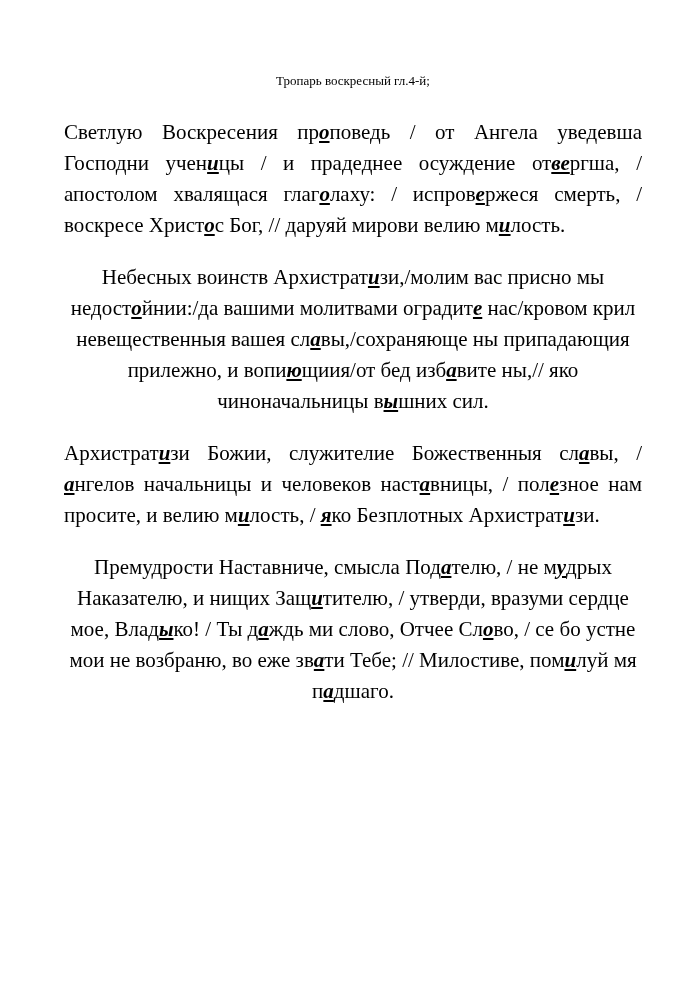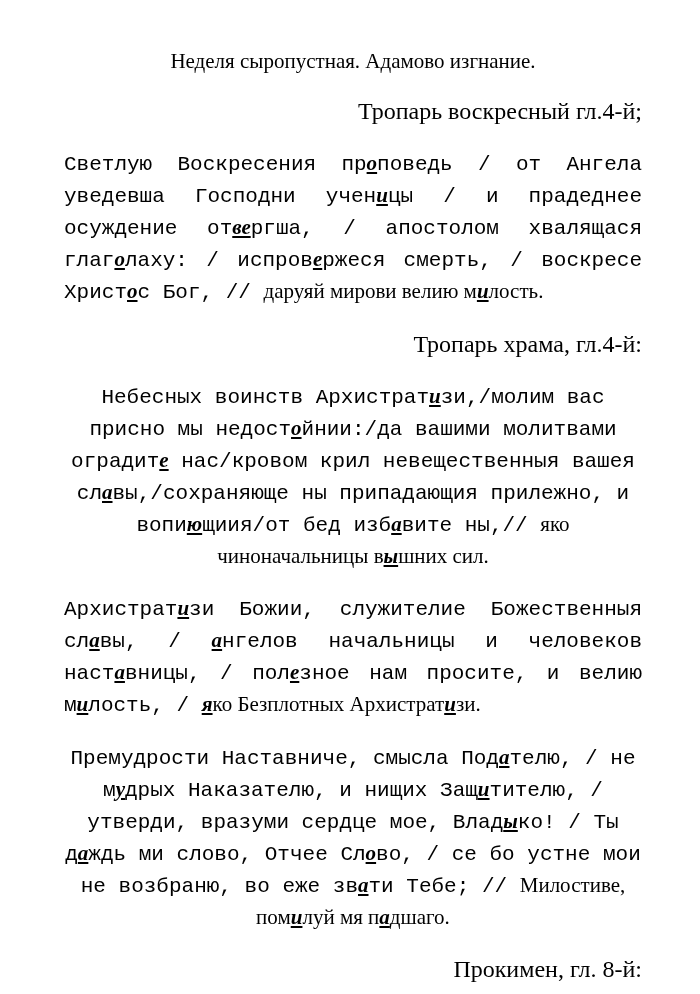--- a/index.html
+++ b/index.html
@@ -20,80 +20,73 @@
   .title-block {
     margin-bottom: 19px;
   }
   .title-line {
     text-align: center;
     font-size: 21px;
     line-height: 31px;
     white-space: nowrap;
   }
   .section-heading {
-    text-align: right;
-    font-size: 24px;
+    text-align: center;
+    font-size: 13px;
     line-height: 31px;
     margin: 8px 0 8px 0;
   }
   .para {
     font-size: 21px;
     line-height: 31px;
     text-align: center;
   }
   .para.justify {
     text-align: justify;
     text-align-last: left;
   }
   .gap-lg {
     margin-top: 13px;
   }
   .seg-normal {
     font-weight: normal;
     font-style: normal;
-    font-family: Liberation Mono, monospace;
   }
   .seg-accent {
     font-weight: bold;
     font-style: italic;
     text-decoration: underline;
   }
   .seg-underline {
   }
   .seg-accent-underline {
     font-weight: bold;
     font-style: italic;
     text-decoration: underline;
   }
 </style>
 </head>
 <body>
 
 <div class="page">
 
   <div class="title-block">
-    <div class="title-line">Неделя сыропустная. Адамово изгнание.</div>
   </div>
 
   <div>
     <div class="section-heading">Тропарь воскресный гл.4-й;</div>
     <p class="para justify"><span class="seg-normal">Светлую Воскресения пр</span><span class="seg-accent">о</span><span class="seg-normal">поведь / от Ангела уведевша Господни учен</span><span class="seg-accent">и</span><span class="seg-normal">цы / и прадеднее осуждение от</span><span class="seg-accent">ве</span><span class="seg-normal">ргша, / апостолом хвалящася глаг</span><span class="seg-accent">о</span><span class="seg-normal">лаху: / испров</span><span class="seg-accent">е</span><span class="seg-normal">ржеся смерть, / воскресе Христ</span><span class="seg-accent">о</span><span class="seg-normal">с Бог, // </span><span class="seg-underline">даруяй мирови велию м</span><span class="seg-accent-underline">и</span><span class="seg-underline">лость.</span></p>
   </div>
 
   <div>
-    <div class="section-heading">Тропарь храма, гл.4-й:</div>
     <p class="para"><span class="seg-normal">Небесных воинств Архистрат</span><span class="seg-accent">и</span><span class="seg-normal">зи,/молим вас присно мы недост</span><span class="seg-accent">о</span><span class="seg-normal">йнии:/да вашими молитвами оградит</span><span class="seg-accent">е</span><span class="seg-normal"> нас/кровом крил невещественныя вашея сл</span><span class="seg-accent">а</span><span class="seg-normal">вы,/сохраняюще ны припадающия прилежно, и вопи</span><span class="seg-accent">ю</span><span class="seg-normal">щиия/от бед изб</span><span class="seg-accent">а</span><span class="seg-normal">вите ны,// </span><span class="seg-underline">яко чиноначальницы в</span><span class="seg-accent-underline">ы</span><span class="seg-underline">шних сил.</span></p>
   </div>
 
   <div>
     <p class="para justify"><span class="seg-normal">Архистрат</span><span class="seg-accent">и</span><span class="seg-normal">зи Божии, служителие Божественныя сл</span><span class="seg-accent">а</span><span class="seg-normal">вы, / </span><span class="seg-accent">а</span><span class="seg-normal">нгелов начальницы и человеков наст</span><span class="seg-accent">а</span><span class="seg-normal">вницы, / пол</span><span class="seg-accent">е</span><span class="seg-normal">зное нам просите, и велию м</span><span class="seg-accent">и</span><span class="seg-normal">лость, / </span><span class="seg-accent-underline">я</span><span class="seg-underline">ко Безплотных Архистрат</span><span class="seg-accent-underline">и</span><span class="seg-underline">зи.</span></p>
   </div>
 
   <div>
     <p class="para"><span class="seg-normal">Премудрости Наставниче, смысла Под</span><span class="seg-accent">а</span><span class="seg-normal">телю, / не м</span><span class="seg-accent">у</span><span class="seg-normal">дрых Наказателю, и нищих Защ</span><span class="seg-accent">и</span><span class="seg-normal">тителю, / утверди, вразуми сердце мое, Влад</span><span class="seg-accent">ы</span><span class="seg-normal">ко! / Ты д</span><span class="seg-accent">а</span><span class="seg-normal">ждь ми слово, Отчее Сл</span><span class="seg-accent">о</span><span class="seg-normal">во, / се бо устне мои не возбраню, во еже зв</span><span class="seg-accent">а</span><span class="seg-normal">ти Тебе; // </span><span class="seg-underline">Милостиве, пом</span><span class="seg-accent-underline">и</span><span class="seg-underline">луй мя п</span><span class="seg-accent-underline">а</span><span class="seg-underline">дшаго.</span></p>
   </div>
 
-  <div>
-    <div class="section-heading gap-lg">Прокимен, гл. 8-й:</div>
-
-  </div>
 
 </div>
 
 </body></html>

